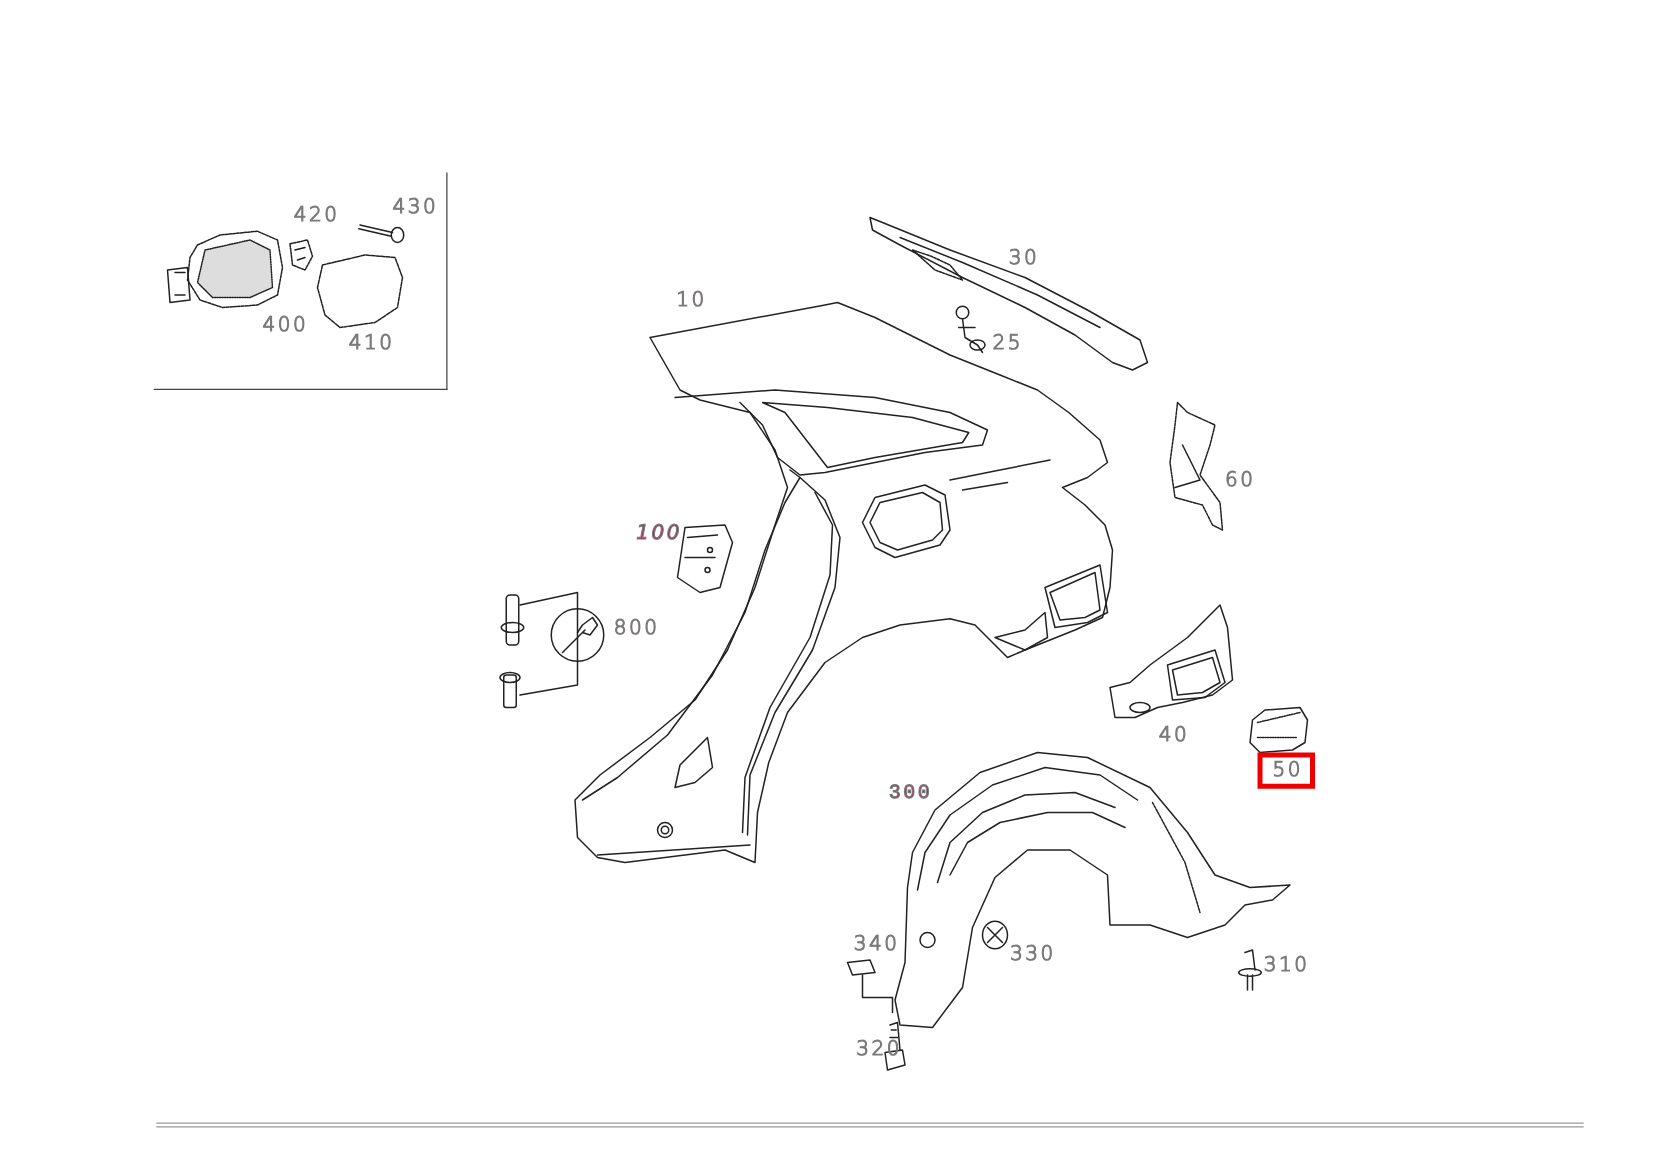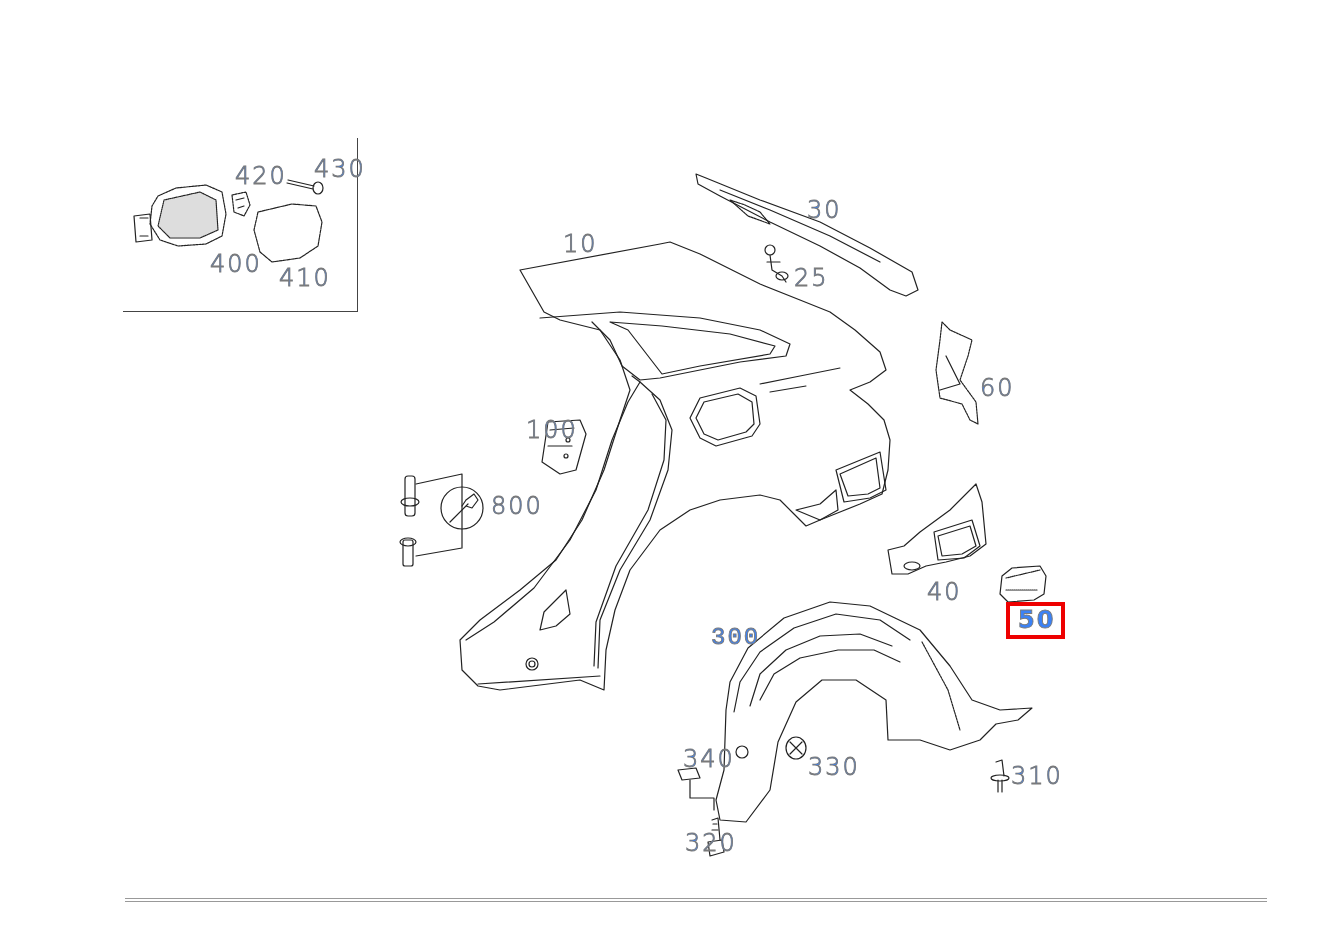--- a/index.html
+++ b/index.html
@@ -2,22 +2,22 @@
 <html><head>
 <meta charset="utf-8">
 <style>
   html, body { margin: 0; padding: 0; background: #ffffff; }
   body { width: 1326px; height: 938px; position: relative; overflow: hidden;
          font-family: "DejaVu Sans", sans-serif; }
   .stage { position: absolute; left: 0; top: 0; width: 1326px; height: 938px; }
   svg.drawing { position: absolute; left: 0; top: 0; }
   .inset { position: absolute; left: 123px; top: 138px; width: 235px; height: 174px;
            border-right: 1px solid #444; border-bottom: 1px solid #444; box-sizing: border-box; }
-  .label { position: absolute; font-family: "DejaVu Sans", sans-serif; font-size: 24px;
-           font-weight: 200; color: #3b82f6; letter-spacing: 2px; line-height: 1;
+  .label { position: absolute; font-family: "DejaVu Sans", sans-serif; font-size: 16px;
+           font-weight: 200; color: #be185d; letter-spacing: 2px; line-height: 1;
            -webkit-text-stroke: 0.9px #7a7a7a; cursor: pointer; white-space: nowrap; }
   .label.highlight-box { border: 4px solid #ee0000; padding: 2px 6px 3px 8px; }
   .footer-rule { position: absolute; left: 125px; top: 898px; width: 1142px; height: 4px;
                  border-top: 1px solid #999; border-bottom: 1px solid #999; box-sizing: border-box; }
 </style>
 </head>
 <body>
 
 <div class="stage">
 
@@ -140,27 +140,27 @@
     </g>
   </svg>
 
   <div class="inset"></div>
 
   <div class="label" style="left:170px; top:252px;margin-left:40px;">400</div>
   <div class="label" style="left:279px; top:266px;">410</div>
   <div class="label" style="left:235px; top:164px;">420</div>
   <div class="label" style="left:314px; top:157px;">430</div>
 
-  <div class="label" style="left:563px; top:232px;">10</div>
+  <div class="label" style="left:541px; top:232px;">10</div>
   <div class="label" style="left:807px; top:198px;">30</div>
   <div class="label" style="left:794px; top:266px;">25</div>
   <div class="label" style="left:980px; top:376px;">60</div>
   <div class="label" style="left:927px; top:580px;text-align:right;">40</div>
-  <div class="label highlight-box" style="left:1006px; top:602px;font-weight:bold;">50</div>
-  <div class="label" style="left:526px; top:418px;">100</div>
+  <div class="label highlight-box" style="left:1006px; top:602px;">50</div>
+  <div class="label" style="left:509px; top:418px;font-style:italic;">100</div>
   <div class="label" style="left:711px; top:626px;font-family:Liberation Mono, monospace;">300</div>
   <div class="label" style="left:1011px; top:764px;">310</div>
   <div class="label" style="left:661px; top:831px;margin-left:24px;">320</div>
   <div class="label" style="left:808px; top:755px;">330</div>
   <div class="label" style="left:652px; top:747px;margin-left:31px;">340</div>
   <div class="label" style="left:491px; top:494px;">800</div>
 
   <div class="footer-rule"></div>
 </div>
 

